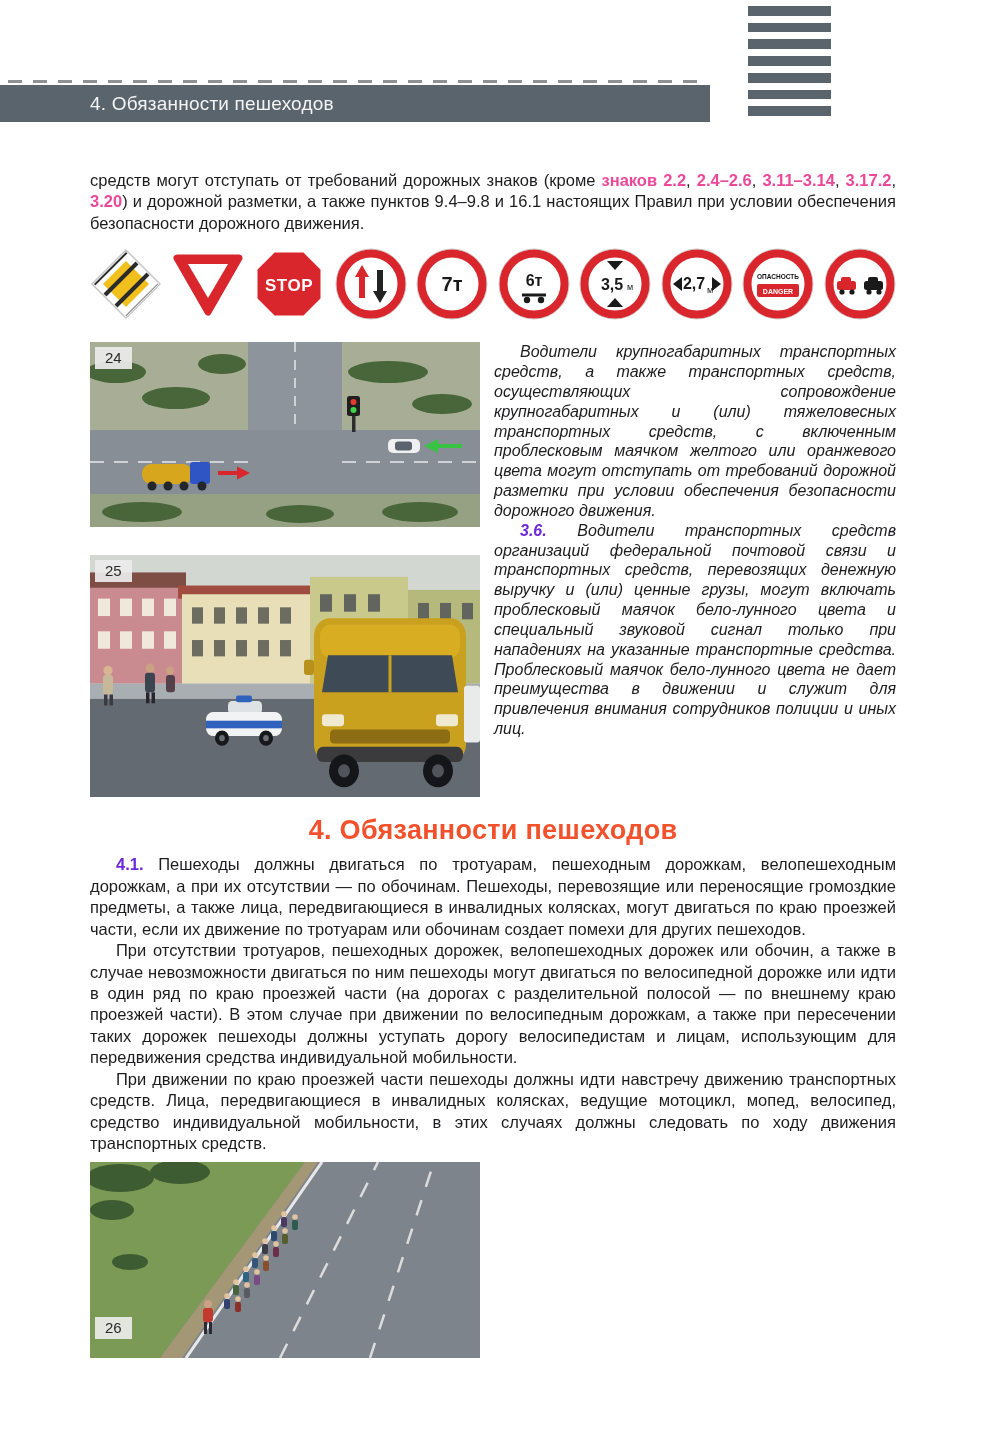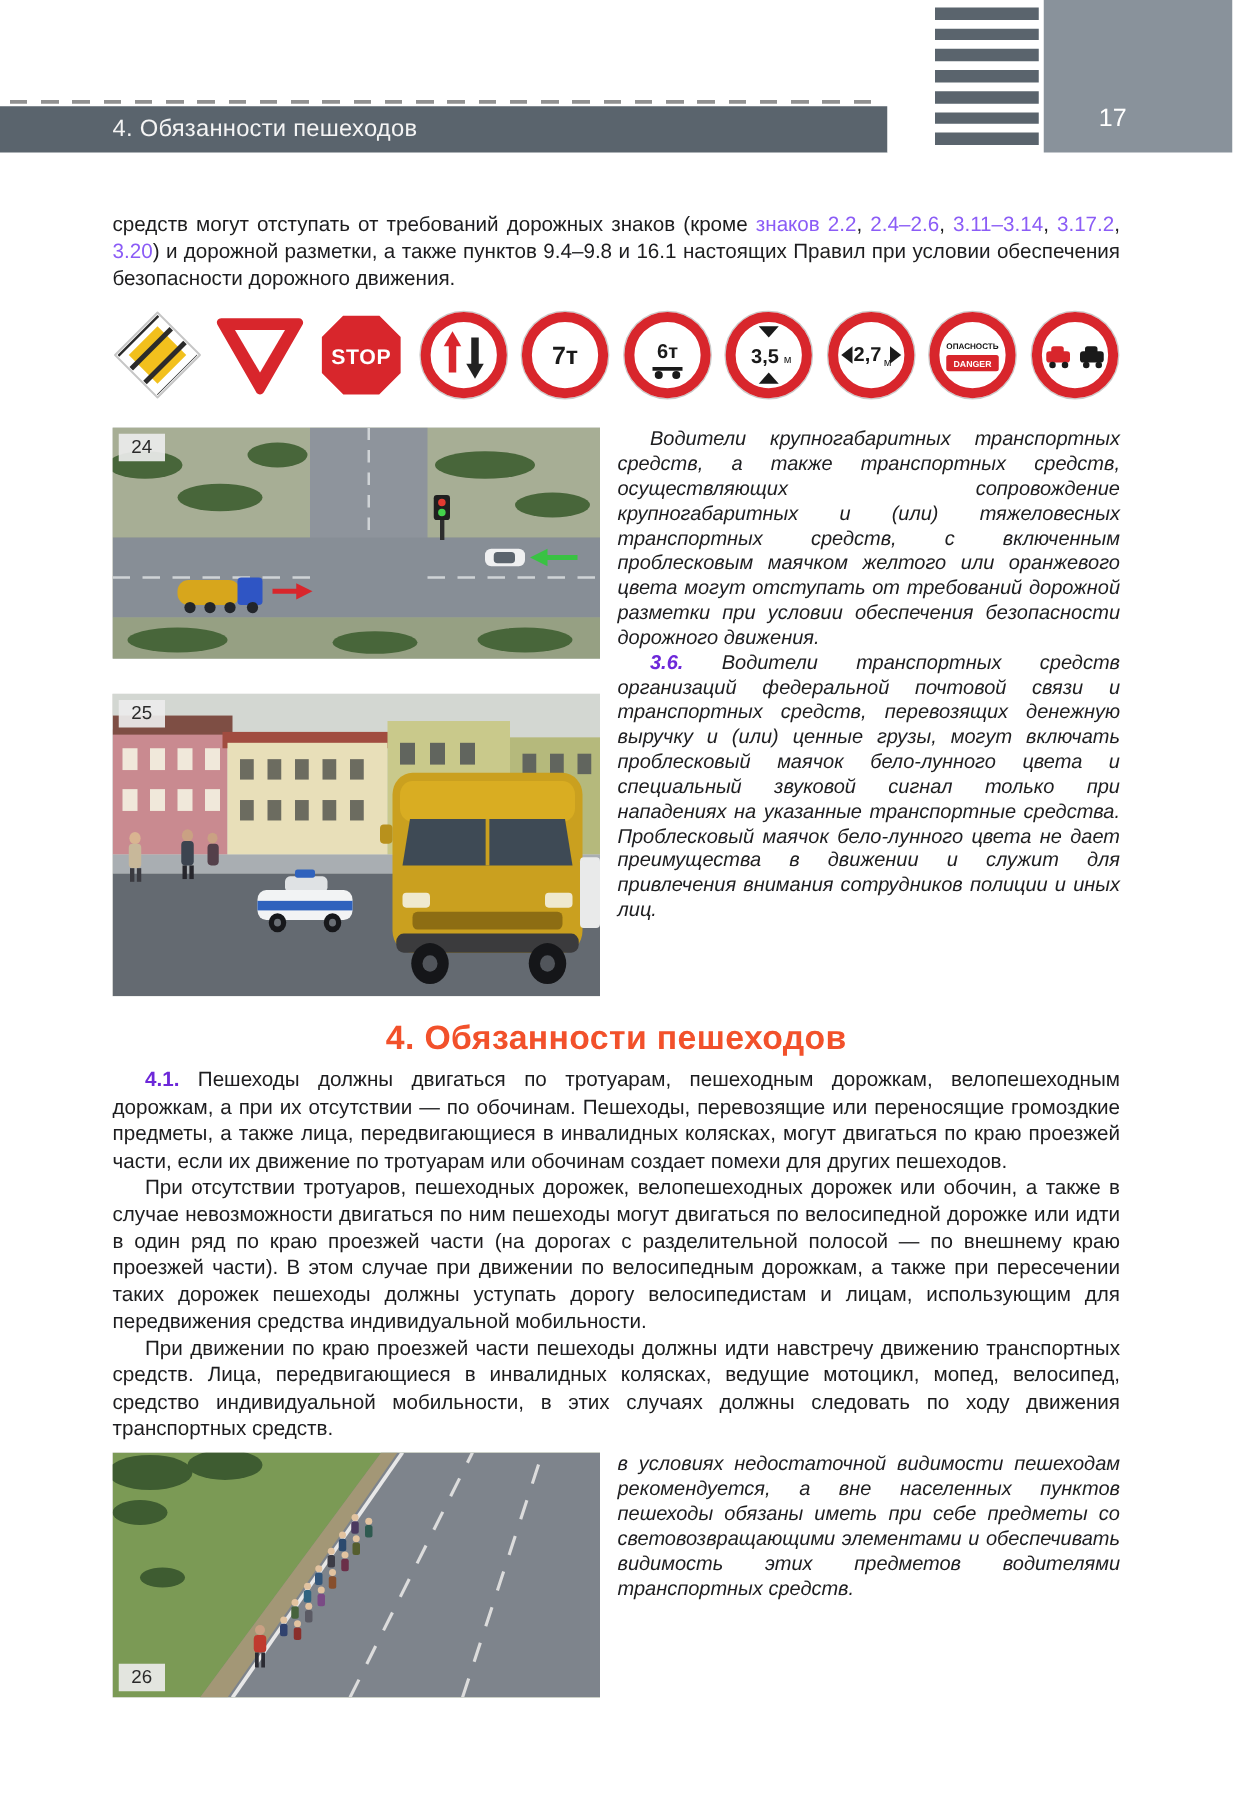--- a/index.html
+++ b/index.html
@@ -25,21 +25,21 @@
     padding:6px 4px 6px 38px;
   }
   .zbar { height:10px; background:#5a646d; }
   .page-num-block { position:absolute; top:0; left:835px; width:151px; height:122px; background:#89929b; }
   .page-num { position:absolute; top:84px; left:44px; color:#ffffff; font-size:20px; }
 
   
   .content { position:absolute; top:170px; left:90px; width:806px; }
   .jp { text-align:justify; font-size:16.5px; line-height:1.3; }
   .indent { text-indent:26px; }
-  .link { color:#8b5cf6; cursor:pointer; }
+  .link { color:#ec4899; cursor:pointer;font-weight:bold; }
   .pnum-red { color:#6d28d9; font-weight:bold; }
   .pnum-dark { color:#111; font-weight:bold; }
 
   .signs-row {
     margin-top:14px; display:flex; justify-content:space-between; align-items:center;
     width:806px;
   }
   .sign { width:72px; height:72px; display:block; }
 
   .two-col { display:flex; gap:14px; margin-top:22px; align-items:flex-start; }
@@ -49,21 +49,21 @@
 
   .fig { position:relative; width:390px; overflow:hidden; background:#c9ccc6; }
   .fig svg { display:block; width:100%; height:100%; }
   .fig24 { height:185px; }
   .fig25 { height:242px; }
   .fig26 { height:196px; }
   .fig-badge {
     position:absolute; top:5px; left:5px; background:rgba(236,236,236,.92);
     color:#2a2a2a; font-size:15px; line-height:1.2; padding:2px 10px;
   }
-  .fig-badge.bottom { top:auto; bottom:5px; }
+  .fig-badge.bottom { top:auto; bottom:19px; }
 
   .sec-heading {
     margin-top:18px; margin-bottom:8px; text-align:center;
     color:#f2512b; font-size:27px; font-weight:bold; letter-spacing:.3px;
   }
   .bottom-col { margin-top:8px; }
 </style>
 </head>
 <body>
 
@@ -73,23 +73,20 @@
     <span class="header-title">4. Обязанности пешеходов</span>
   </div>
   <div class="zebra">
     <div class="zbar"></div>
     <div class="zbar"></div>
     <div class="zbar"></div>
     <div class="zbar"></div>
     <div class="zbar"></div>
     <div class="zbar"></div>
     <div class="zbar"></div>
-  </div>
-  <div class="page-num-block">
-    <span class="page-num">17</span>
   </div>
 </header>
 
 <main class="content">
 
   <p class="jp"><span>средств могут отступать от требований дорожных знаков (кроме </span><span class="link">знаков 2.2</span><span>, </span><span class="link">2.4–2.6</span><span>, </span><span class="link">3.11–3.14</span><span>, </span><span class="link">3.17.2</span><span>, </span><span class="link">3.20</span><span>) и дорожной разметки, а также пунктов 9.4–9.8 и 16.1 настоящих Правил при условии обеспечения безопасности дорожного движения.</span></p>
 
   <div class="signs-row">
 
     <svg class="sign" viewBox="0 0 72 72">
@@ -381,17 +378,16 @@
             <circle cx="118" cy="142" r="4" fill="#caa184"></circle>
             <rect x="113" y="146" width="10" height="14" rx="3" fill="#c03a2e"></rect>
             <rect x="114" y="160" width="3" height="12" fill="#2b2b33"></rect>
             <rect x="119" y="160" width="3" height="12" fill="#2b2b33"></rect>
           </g>
         </svg>
         <figcaption class="fig-badge bottom">26</figcaption>
       </figure>
     </div>
     <div class="col-right">
-      <p class="jp">в условиях недостаточной видимости пешеходам рекомендуется, а вне населенных пунктов пешеходы обязаны иметь при себе предметы со световозвращающими элементами и обеспечивать видимость этих предметов водителями транспортных средств.</p>
     </div>
   </div>
 
 </main>
 
 </body></html>

